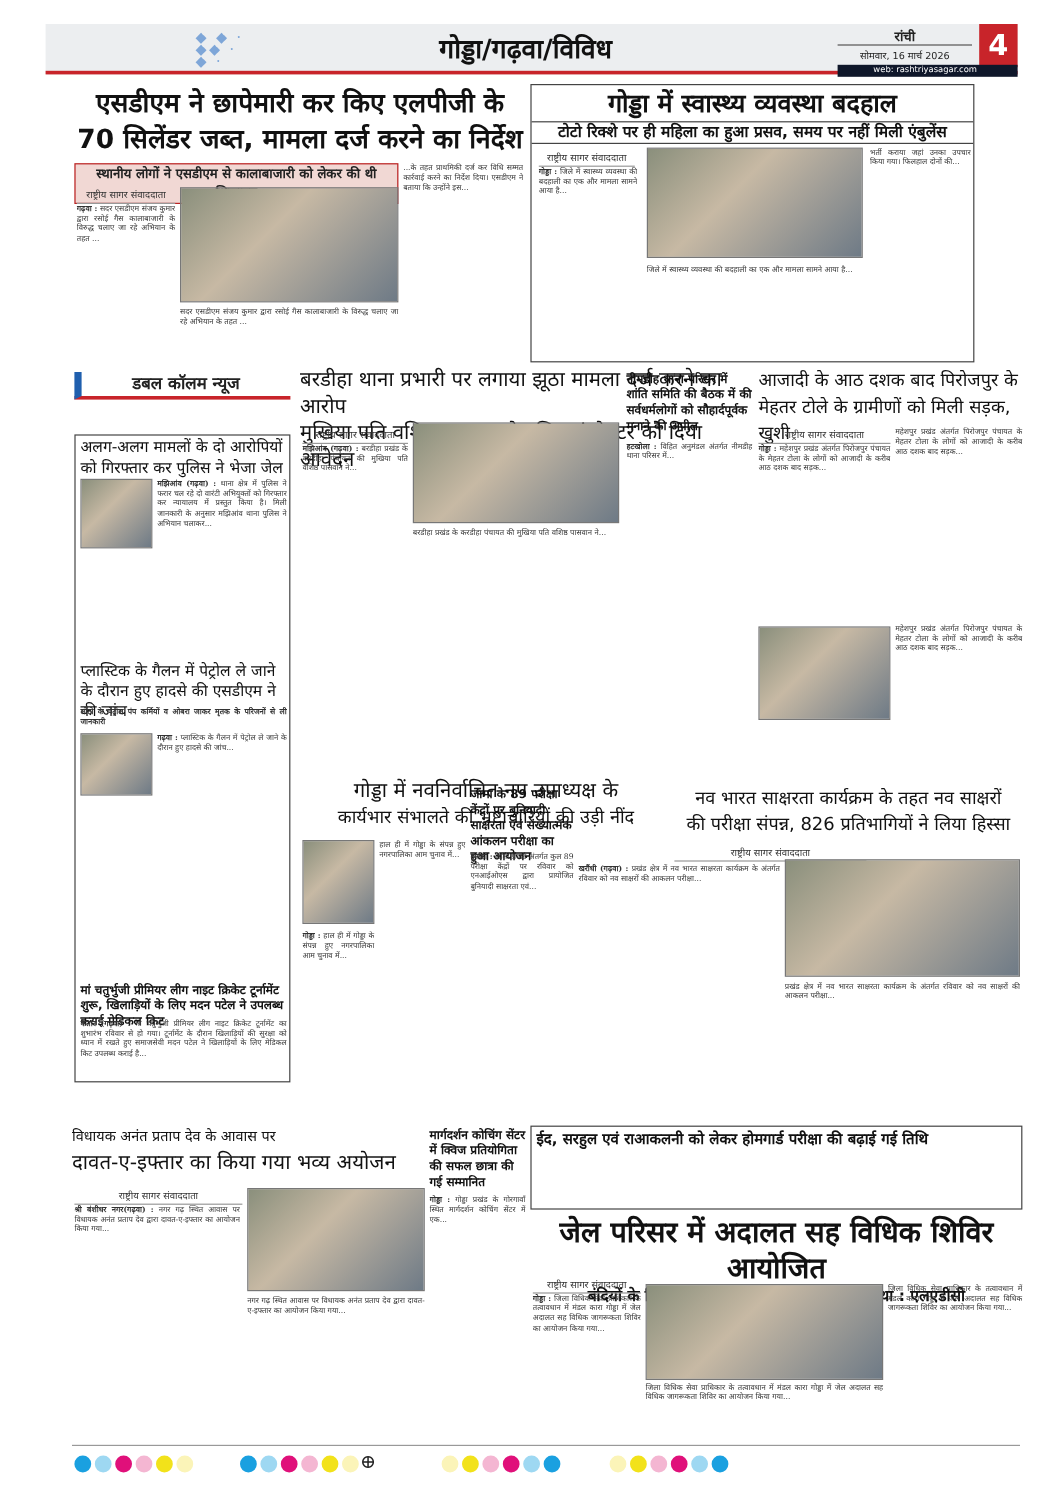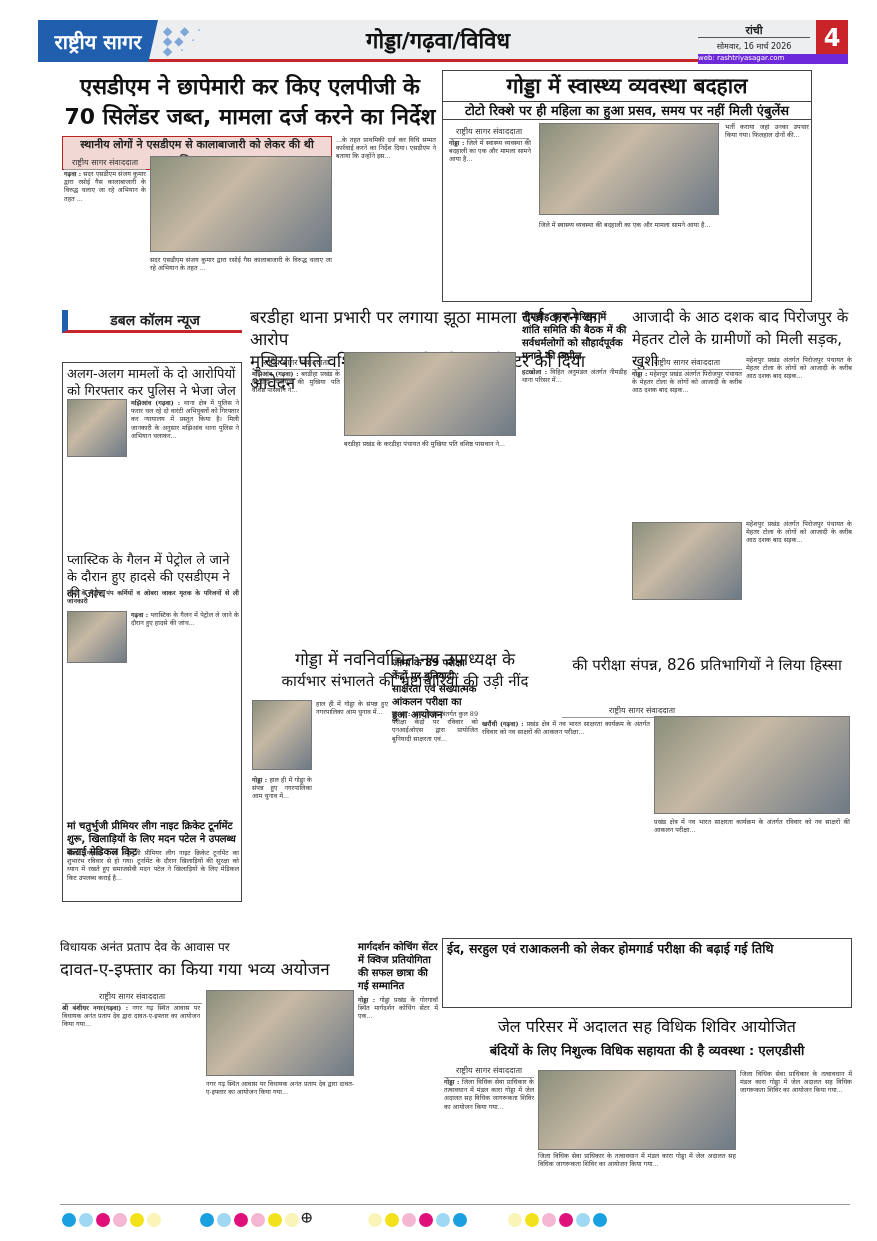--- a/index.html
+++ b/index.html
@@ -5,39 +5,38 @@
 *{box-sizing:border-box;margin:0;padding:0}
 body{width:877px;height:1241px;background:#fff;position:relative;overflow:hidden;font-family:"DejaVu Serif",serif;color:#222}
 .abs{position:absolute}
 .masthead{left:38px;top:20px;width:810px;height:42px;background:#eceef0;border-bottom:3px solid #c8242a}
 .logo{left:0;top:0;width:120px;height:42px;background:#1f5fae;color:#fff;font:bold 20px "DejaVu Sans",sans-serif;display:flex;align-items:center;justify-content:center;clip-path:polygon(0 0,100% 0,92% 100%,0 100%)}
 .dots{left:125px;top:6px;width:50px;height:28px;color:#7ea6d8;font-size:12px;letter-spacing:2px;line-height:10px}
 .section{left:250px;top:4px;width:300px;height:34px;font:bold 22px "DejaVu Sans",sans-serif;text-align:center;color:#111}
 .city{left:660px;top:2px;width:112px;text-align:center;font:bold 11px "DejaVu Sans",sans-serif}
 .date{left:660px;top:17px;width:112px;text-align:center;font:8px "DejaVu Sans",sans-serif;border-top:1px solid #555;padding-top:2px}
 .pageno{left:778px;top:0;width:32px;height:36px;background:#c8242a;color:#fff;font:bold 24px "DejaVu Sans",sans-serif;text-align:center;line-height:36px}
-.web{left:660px;top:34px;width:150px;height:10px;background:#6d28d9;color:#fff;font:7px "DejaVu Sans",sans-serif;text-align:left;padding-right:4px}
+.web{left:660px;top:34px;width:150px;height:10px;background:#0f172a;color:#fff;font:7px "DejaVu Sans",sans-serif;text-align:center;padding-right:4px}
 .h1{font:bold 22px "DejaVu Sans",sans-serif;color:#111;line-height:30px;text-align:center}
 .h2{font:bold 17px "DejaVu Sans",sans-serif;color:#111;line-height:22px;text-align:center}
 .h3{font:bold 13px "DejaVu Sans",sans-serif;color:#111;line-height:17px}
 .sub{background:#f1d8d4;border:1px solid #b22;font:bold 11px "DejaVu Sans",sans-serif;text-align:center;line-height:16px}
 .byline{font:8px "DejaVu Sans",sans-serif;color:#333;text-align:center;border-bottom:1px solid #999;padding-bottom:2px}
 .txt{font:6.4px/8.2px "DejaVu Serif",serif;color:#333;text-align:justify}
 .photo{background:linear-gradient(135deg,#8a8f7c,#c7b9a4 40%,#6e7a86);border:1px solid #777}
 .box{border:1px solid #444}
 .dbl{font:bold 14px "DejaVu Sans",sans-serif;text-align:center;border-left:6px solid #1f5fae;border-bottom:3px solid #c8242a;line-height:20px}
 .hr{height:1px;background:#999}
 .reg{font-size:16px;color:#222}
 .cdot{display:inline-block;width:14px;height:14px;border-radius:50%;margin-right:3px}
 </style>
 </head>
 <body>
 
 <div class="abs masthead">
-  <div class="abs logo">राष्ट्रीय सागर</div>
   <div class="abs dots">◆ ◆ ·<br>◆◆ ·<br> ◆ ·</div>
   <div class="abs section">गोड्डा/गढ़वा/विविध</div>
   <div class="abs city">रांची</div>
   <div class="abs date">सोमवार, 16 मार्च 2026</div>
   <div class="abs pageno">4</div>
   <div class="abs web">web: rashtriyasagar.com</div>
 </div>
 
 <div class="abs" style="left:60px;top:72px;width:380px">
   <div class="h1">एसडीएम ने छापेमारी कर किए एलपीजी के</div>
@@ -100,20 +99,21 @@
   <div class="h2" style="font-weight:normal;font-size:15px">कार्यभार संभालते की भ्रष्टाचारियों की उड़ी नींद</div>
 </div>
 <div class="abs photo" style="left:252px;top:700px;width:60px;height:70px"></div>
 <div class="abs txt" style="left:252px;top:776px;width:60px;height:124px;overflow:hidden"><b>गोड्डा :</b> <span>हाल ही में गोड्डा के संपन्न हुए नगरपालिका आम चुनाव में...</span></div>
 <div class="abs txt" style="left:316px;top:700px;width:72px;height:200px;overflow:hidden">हाल ही में गोड्डा के संपन्न हुए नगरपालिका आम चुनाव में...</div>
 
 <div class="abs h3" style="left:392px;top:656px;width:86px;font-size:10px;line-height:13px">जामा के 89 परीक्षा केंद्रों पर बुनियादी साक्षरता एवं संख्यात्मक आंकलन परीक्षा का हुआ आयोजन</div>
 <div class="abs txt" style="left:392px;top:710px;width:86px;height:190px;overflow:hidden"><b>दुमका :</b> <span>जामा प्रखंड अंतर्गत कुल 89 परीक्षा केंद्रों पर रविवार को एनआईओएस द्वारा प्रायोजित बुनियादी साक्षरता एवं...</span></div>
 
 <div class="abs" style="left:562px;top:654px;width:290px">
+  <div class="h2" style="font-weight:normal;font-size:15px">नव भारत साक्षरता कार्यक्रम के तहत नव साक्षरों</div>
   <div class="h2" style="font-weight:normal;font-size:15px">की परीक्षा संपन्न, 826 प्रतिभागियों ने लिया हिस्सा</div>
 </div>
 <div class="abs byline" style="left:562px;top:704px;width:160px">राष्ट्रीय सागर संवाददाता</div>
 <div class="abs txt" style="left:482px;top:720px;width:168px;height:180px;overflow:hidden"><b>खरौंधी (गढ़वा) :</b> <span>प्रखंड क्षेत्र में नव भारत साक्षरता कार्यक्रम के अंतर्गत रविवार को नव साक्षरों की आकलन परीक्षा...</span></div>
 <div class="abs photo" style="left:654px;top:716px;width:196px;height:98px"></div>
 <div class="abs txt" style="left:654px;top:818px;width:196px;height:82px;overflow:hidden">प्रखंड क्षेत्र में नव भारत साक्षरता कार्यक्रम के अंतर्गत रविवार को नव साक्षरों की आकलन परीक्षा...</div>
 
 <div class="abs" style="left:60px;top:936px;width:290px">
   <div class="h2" style="font-weight:normal;font-size:12px;text-align:left">विधायक अनंत प्रताप देव के आवास पर</div>
   <div class="h2" style="font-weight:normal;font-size:17px;text-align:left">दावत-ए-इफ्तार का किया गया भव्य अयोजन</div>
@@ -124,21 +124,21 @@
 <div class="abs txt" style="left:206px;top:1080px;width:148px;height:112px;overflow:hidden">नगर गढ़ स्थित आवास पर विधायक अनंत प्रताप देव द्वारा दावत-ए-इफ्तार का आयोजन किया गया...</div>
 
 <div class="abs h3" style="left:358px;top:940px;width:80px;font-size:10px;line-height:13px">मार्गदर्शन कोचिंग सेंटर में क्विज प्रतियोगिता की सफल छात्रा की गई सम्मानित</div>
 <div class="abs txt" style="left:358px;top:996px;width:80px;height:196px;overflow:hidden"><b>गोड्डा :</b> <span>गोड्डा प्रखंड के गोरगावाँ स्थित मार्गदर्शन कोचिंग सेंटर में एक...</span></div>
 
 <div class="abs box" style="left:442px;top:938px;width:410px;height:70px">
   <div class="h3" style="padding:1px 4px;font-size:12.5px">ईद, सरहुल एवं राआकलनी को लेकर होमगार्ड परीक्षा की बढ़ाई गई तिथि</div>
 </div>
 
 <div class="abs" style="left:442px;top:1012px;width:410px">
-  <div class="h1" style="font-size:16px;font-weight:normal">जेल परिसर में अदालत सह विधिक शिविर आयोजित</div>
+  <div class="h1" style="font-size:24px;font-weight:bold">जेल परिसर में अदालत सह विधिक शिविर आयोजित</div>
   <div class="h3" style="text-align:center">बंदियों के लिए निशुल्क विधिक सहायता की है व्यवस्था : एलएडीसी</div>
 </div>
 <div class="abs byline" style="left:444px;top:1064px;width:90px">राष्ट्रीय सागर संवाददाता</div>
 <div class="abs txt" style="left:444px;top:1078px;width:90px;height:114px;overflow:hidden"><b>गोड्डा :</b> <span>जिला विधिक सेवा प्राधिकार के तत्वावधान में मंडल कारा गोड्डा में जेल अदालत सह विधिक जागरूकता शिविर का आयोजन किया गया...</span></div>
 <div class="abs photo" style="left:538px;top:1070px;width:198px;height:80px"></div>
 <div class="abs txt" style="left:538px;top:1152px;width:198px;height:40px;overflow:hidden">जिला विधिक सेवा प्राधिकार के तत्वावधान में मंडल कारा गोड्डा में जेल अदालत सह विधिक जागरूकता शिविर का आयोजन किया गया...</div>
 <div class="abs txt" style="left:740px;top:1070px;width:112px;height:122px;overflow:hidden">जिला विधिक सेवा प्राधिकार के तत्वावधान में मंडल कारा गोड्डा में जेल अदालत सह विधिक जागरूकता शिविर का आयोजन किया गया...</div>
 
 <div class="abs hr" style="left:60px;top:1204px;width:790px"></div>
 <div class="abs" style="left:62px;top:1212px">

